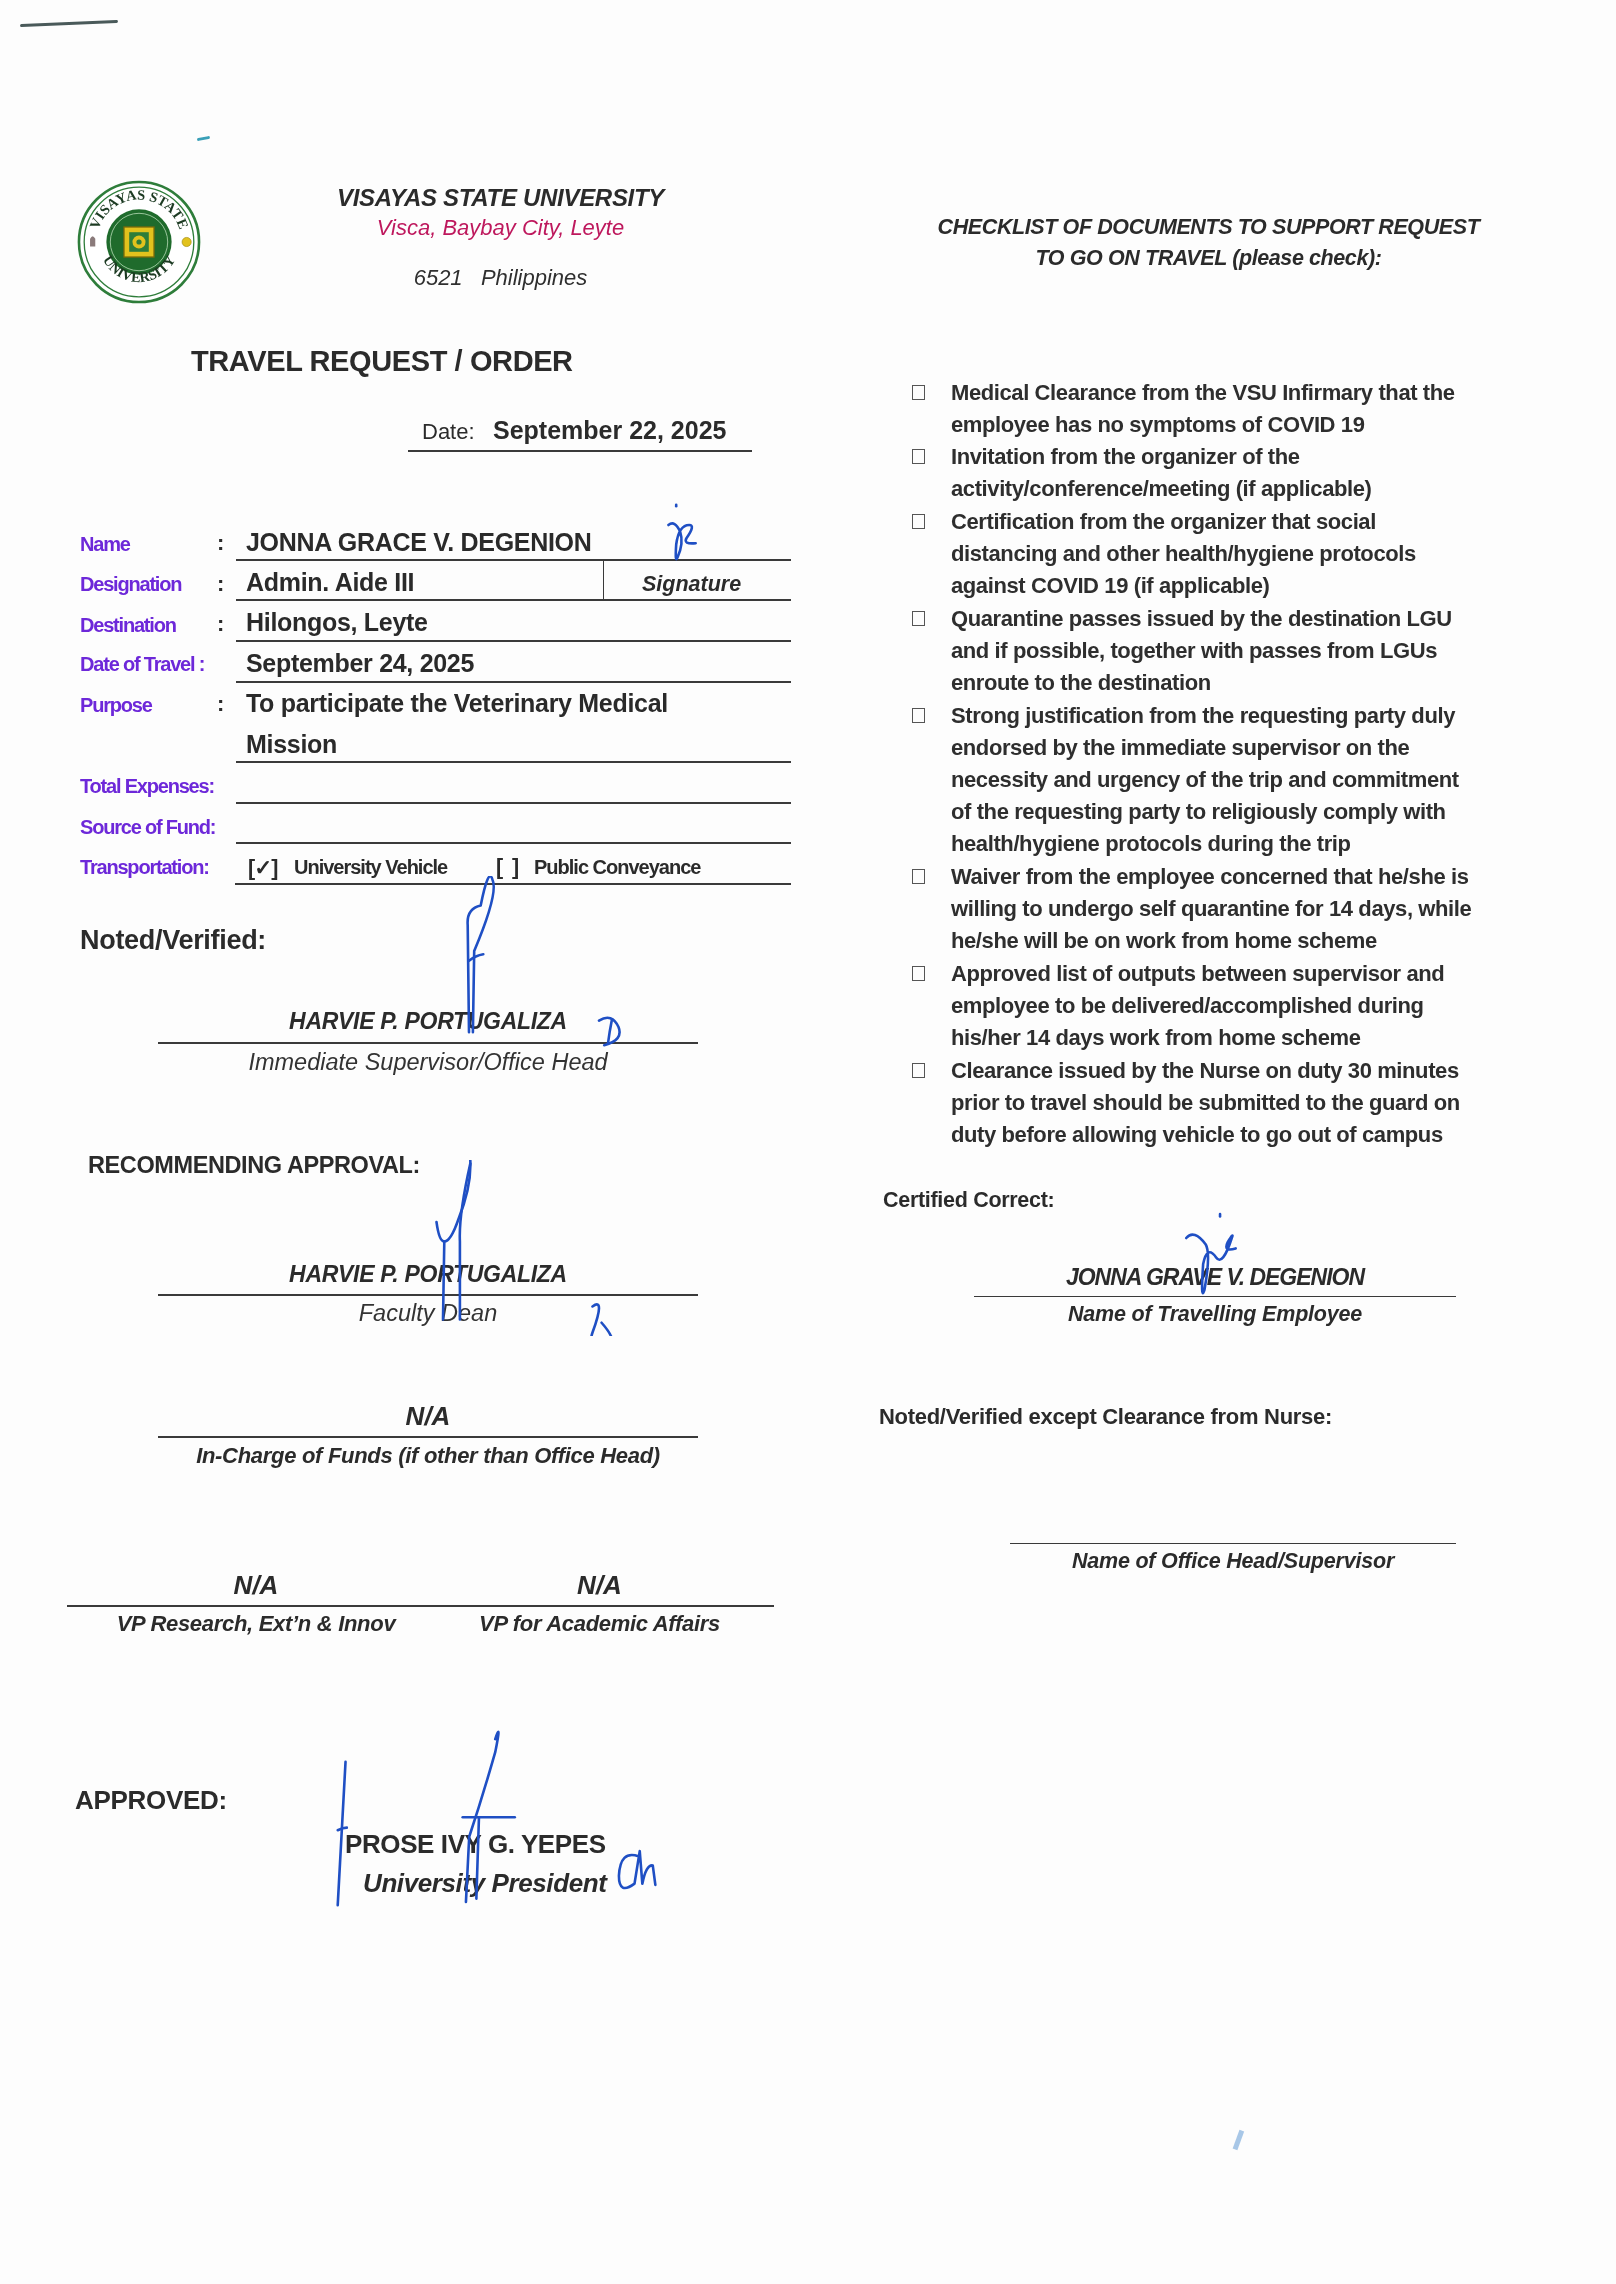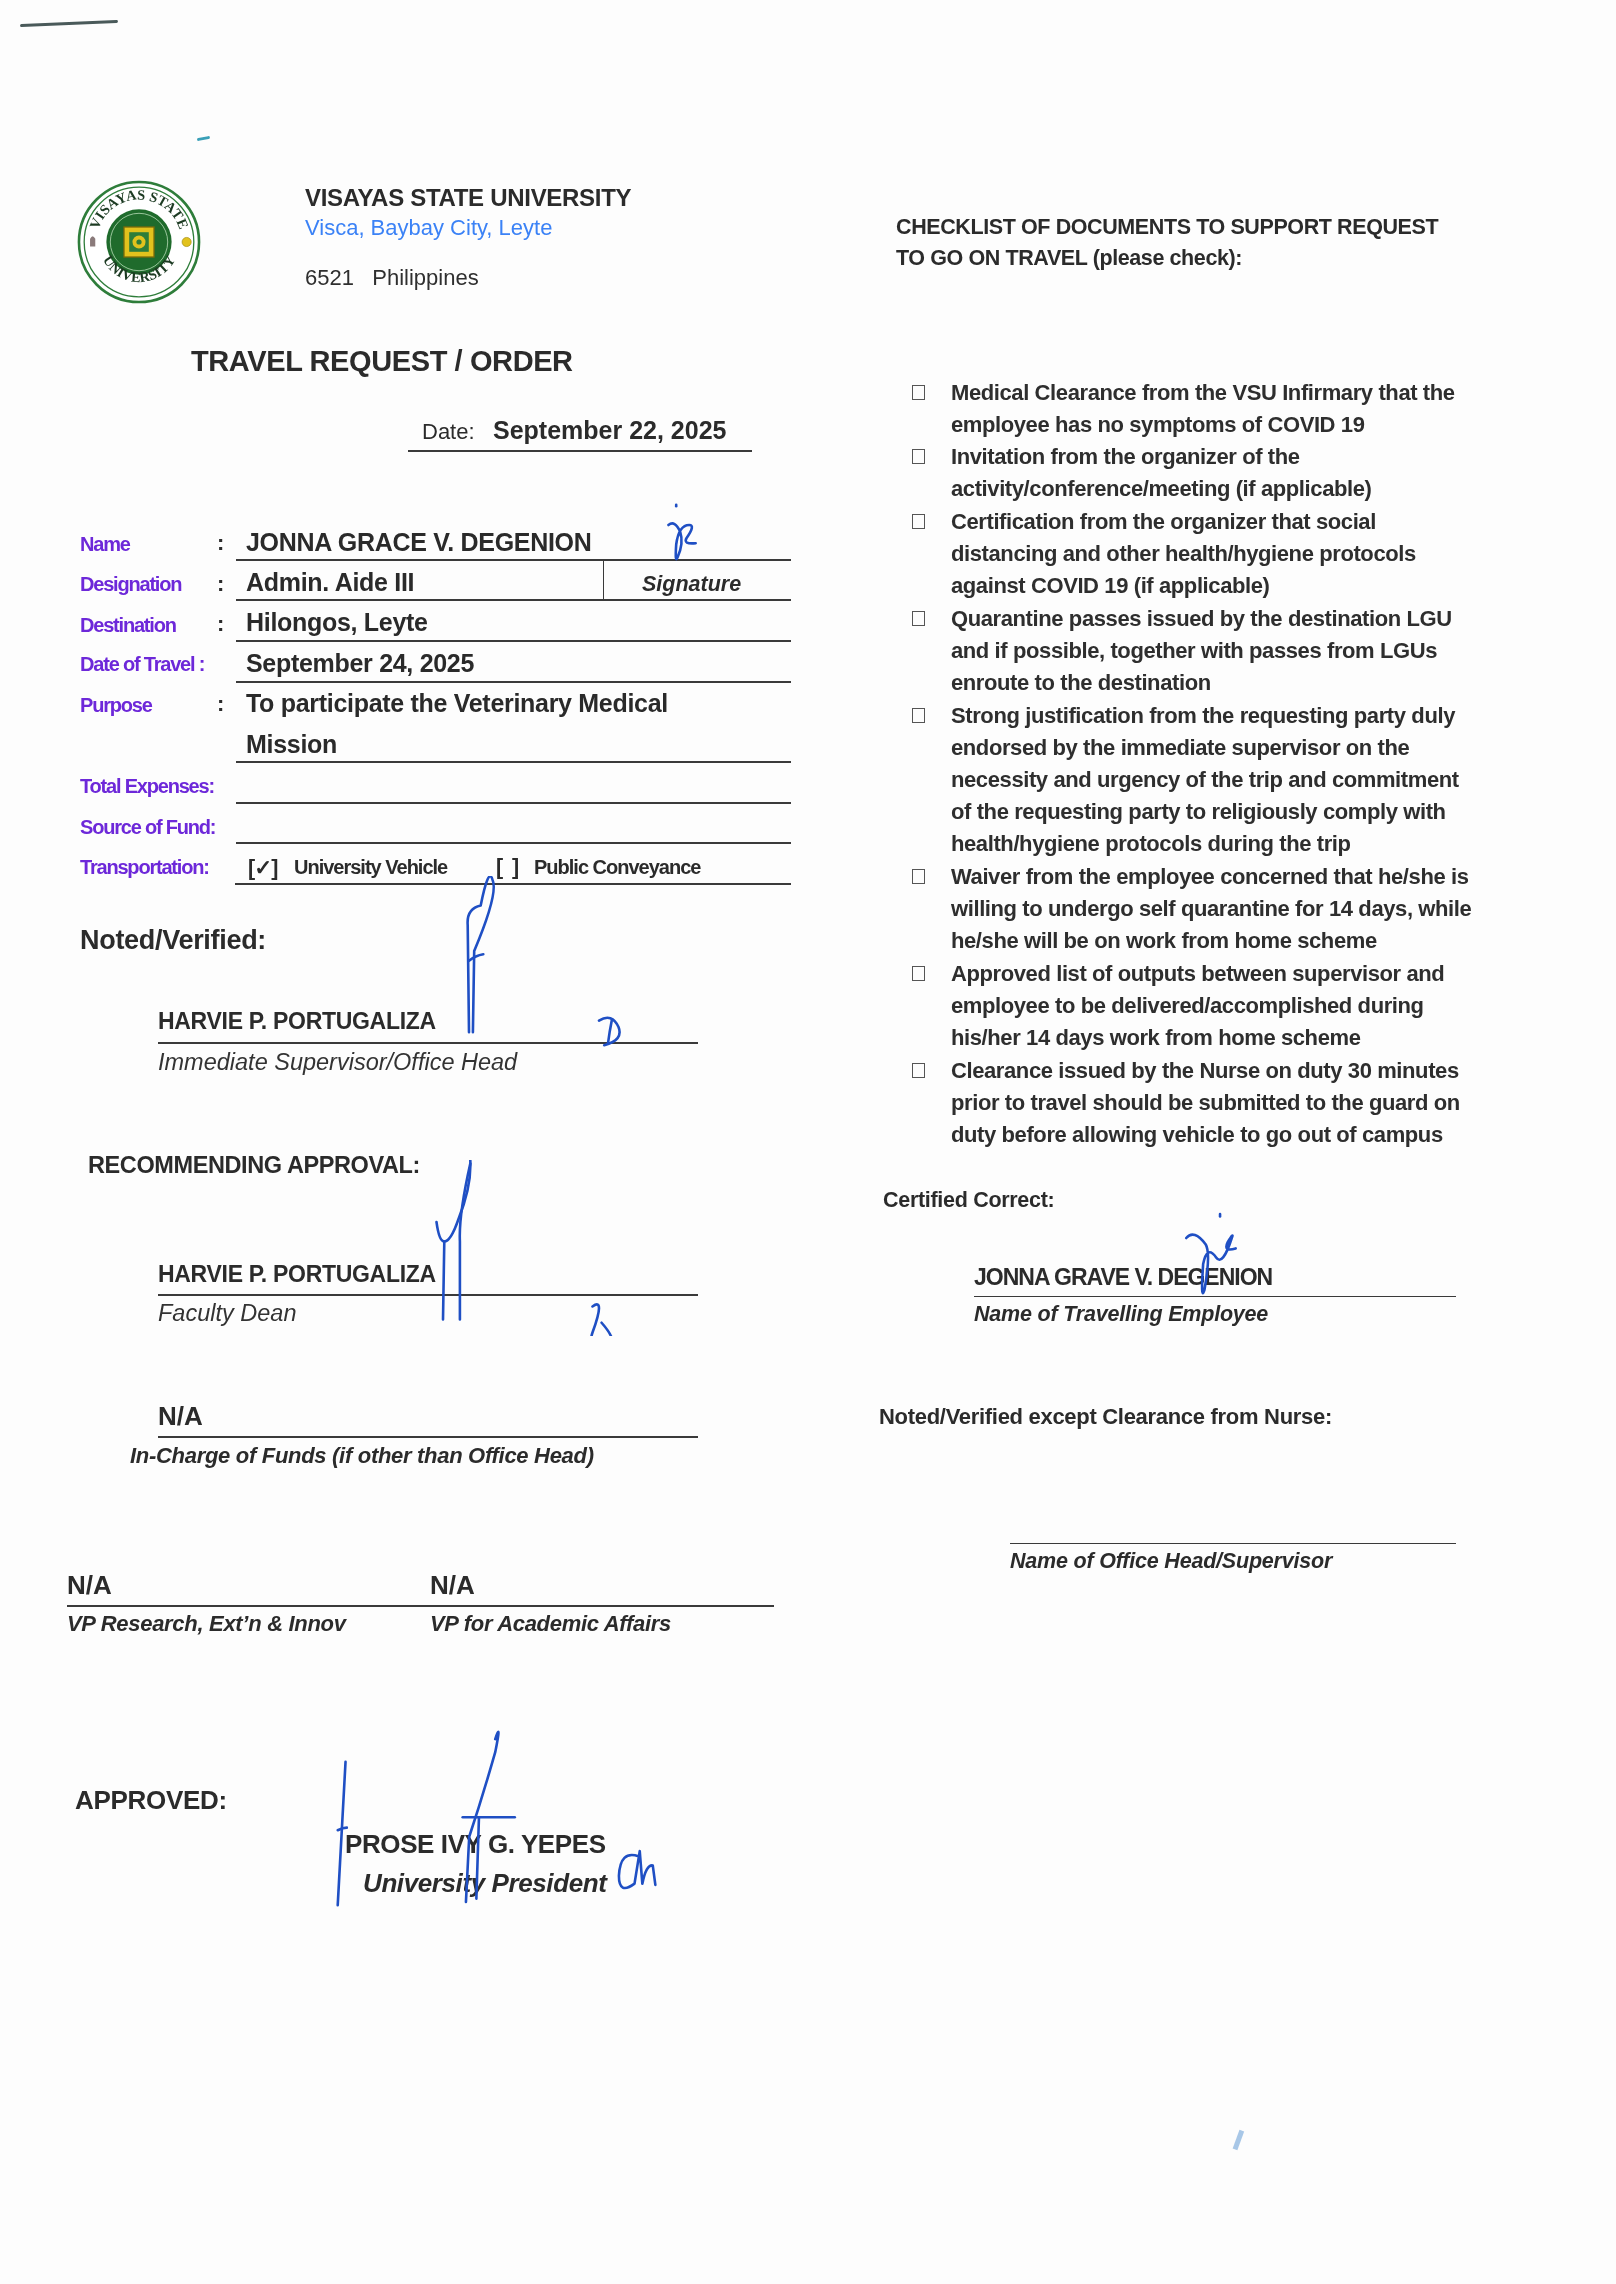--- a/index.html
+++ b/index.html
@@ -1,21 +1,21 @@
 <!DOCTYPE html>
 <html style="font-size:10.4px"><head>
 <meta charset="utf-8">
 <style>
   html, body { margin:0; padding:0; }
   body { width:1616px; height:2284px; position:relative; background:#fdfdfd; overflow:hidden;
          font-family:"Liberation Sans", sans-serif; color:#2b2b2b; }
   .abs { position:absolute; }
   .b { font-weight:bold; }
   .i { font-style:italic; }
-  .center { text-align:left; }
+  .center { text-align:center;font-style:italic; }
   .line { position:absolute; height:2px; background:#3a3a3a; }
   .thin { height:1.3px; }
   .sig { position:absolute; }
   .sig path { fill:none; stroke:#1f4fc4; stroke-width:4; stroke-linecap:round; stroke-linejoin:round; }
   .cond { letter-spacing:-1px; }
   .chk-item { position:absolute; left:912px; width:651px; }
   .chk-box { position:absolute; left:0; top:7.8px; width:13px; height:15.6px; border:1.3px solid #555; box-sizing:border-box; }
   .chk-text { position:absolute; left:39px; width:612px; font-size:22px; font-weight:bold; line-height:32px; color:#2e2e2e; letter-spacing:-0.4px; }
   .row-label { position:absolute; left:80px; font-size:20px; font-weight:bold; letter-spacing:-1.2px; color:#6d28d9; }
   .row-colon { position:absolute; left:217px; font-size:22px; font-weight:bold; }
@@ -42,21 +42,21 @@
     <defs>
       <path id="topArc" d="M30 95 A65 65 0 0 1 160 95"></path>
       <path id="botArc" d="M35 110 A62 62 0 0 0 155 110"></path>
     </defs>
     <text font-family="Liberation Serif, serif" font-size="22" font-weight="bold" fill="#1c3a22"><textPath href="#topArc" startOffset="50%" text-anchor="middle">VISAYAS STATE</textPath></text>
     <text font-family="Liberation Serif, serif" font-size="22" font-weight="bold" fill="#1c3a22"><textPath href="#botArc" startOffset="50%" text-anchor="middle">UNIVERSITY</textPath></text>
   </svg>
 </div>
 
 <div class="abs center b" style="left:305px;top:184px;width:391px;font-size:24px;letter-spacing:-0.3px;color:#2b2b2b;">VISAYAS STATE UNIVERSITY</div>
-<div class="abs center" style="left:305px;top:215px;width:391px;font-size:22px;color:#3b82f6;">Visca, Baybay City, Leyte</div>
+<div class="abs center" style="left:305px;top:215px;width:391px;font-size:22px;color:#be185d;">Visca, Baybay City, Leyte</div>
 <div class="abs center" style="left:305px;top:265px;width:391px;font-size:22px;color:#2f2f2f;white-space:pre;">6521   Philippines</div>
 
 <div class="abs center b" style="left:896px;top:215px;width:625px;font-size:21.5px;letter-spacing:-0.4px;">CHECKLIST OF DOCUMENTS TO SUPPORT REQUEST</div>
 <div class="abs center b" style="left:896px;top:246px;width:625px;font-size:21.5px;letter-spacing:-0.4px;">TO GO ON TRAVEL (please check):</div>
 
 <div class="abs b" style="left:191px;top:345px;font-size:29px;letter-spacing:-0.4px;">TRAVEL REQUEST / ORDER</div>
 
 <div class="abs" style="left:422px;top:419px;font-size:22px;">Date:</div>
 <div class="abs b" style="left:493px;top:416px;font-size:25px;">September 22, 2025</div>
 <div class="line" style="left:408px;top:450px;width:344px;"></div>

